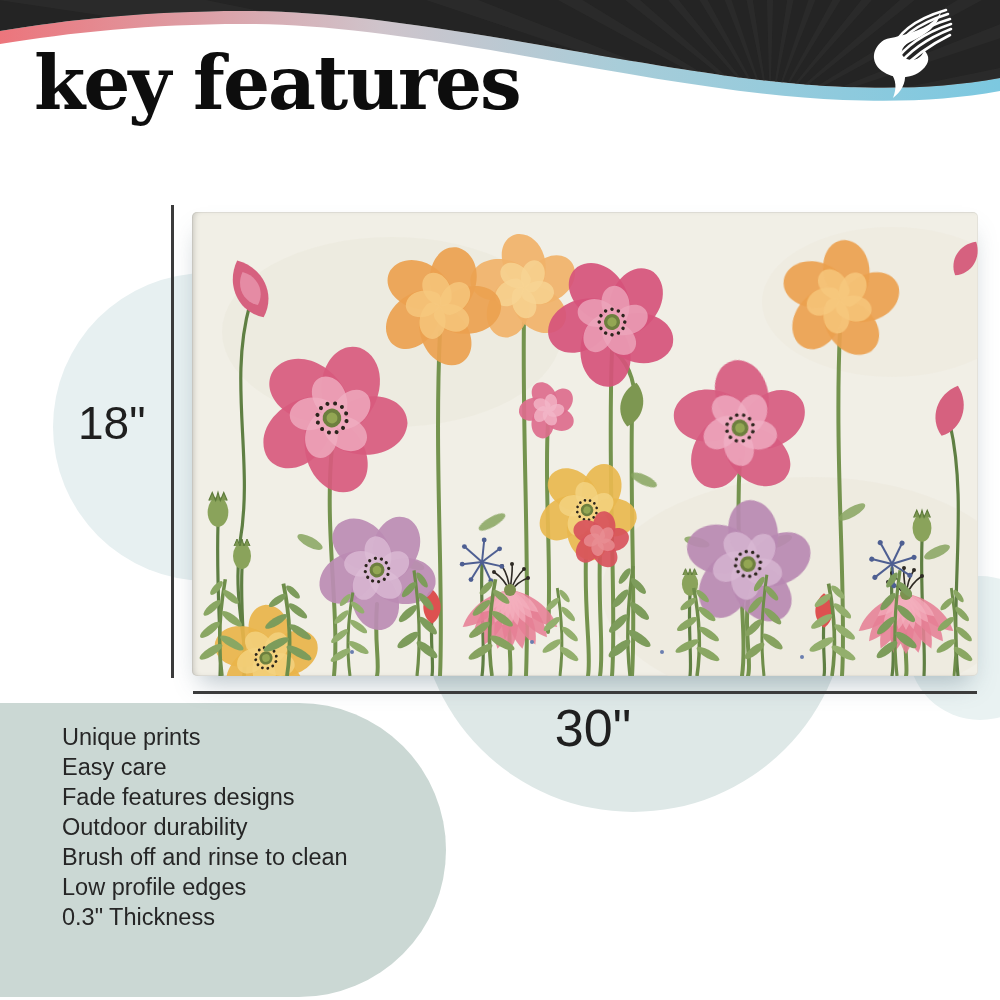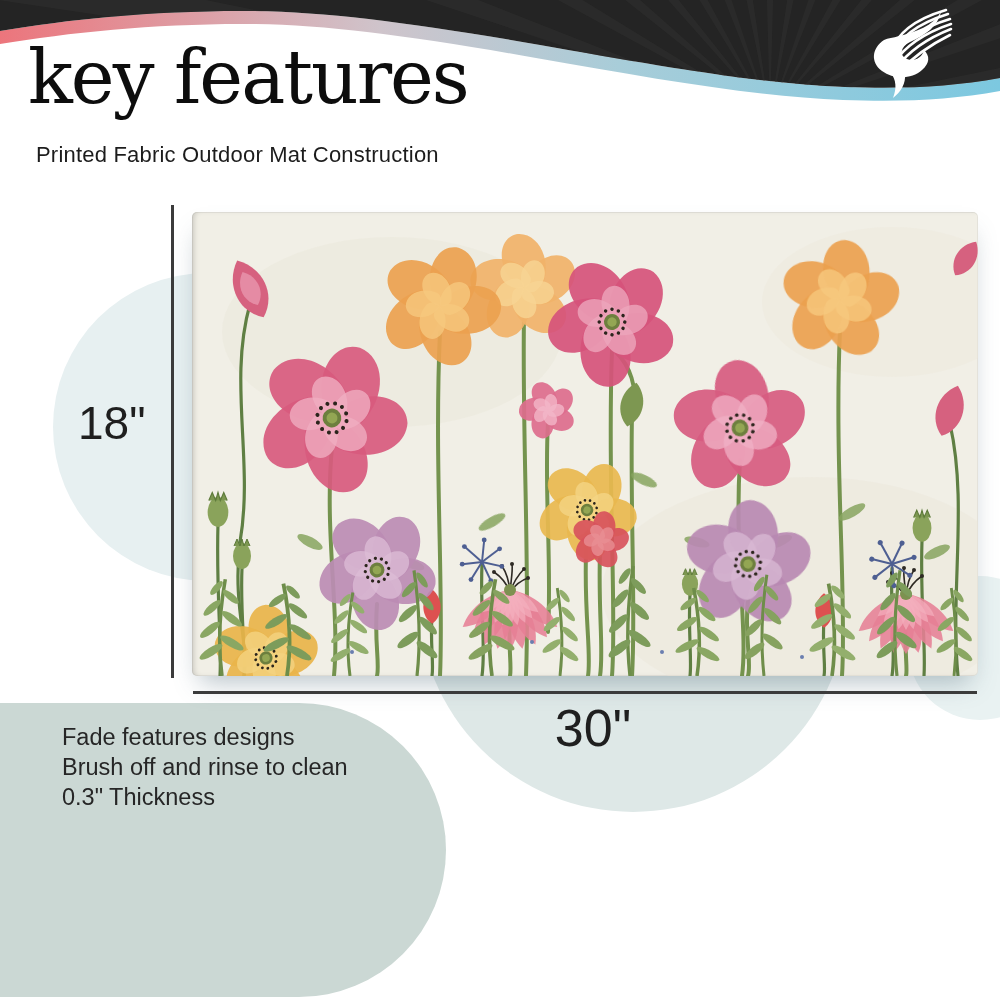--- a/index.html
+++ b/index.html
@@ -10,22 +10,22 @@
   .decor{position:absolute;border-radius:50%;}
   .circle-left{left:53px;top:273px;width:308px;height:308px;background:#e7f0f1;}
   .circle-bottom{left:418px;top:382px;width:430px;height:430px;background:#dee8e7;}
   .circle-right{left:908px;top:576px;width:144px;height:144px;background:#e9f2f2;}
   .blob-features{position:absolute;left:-84px;top:703px;width:530px;height:294px;
                  background:#cbd8d4;border-radius:0 150px 150px 0;}
 
   
   .header-wave{position:absolute;left:0;top:0;width:1000px;height:200px;display:block;}
 
-  .title{position:absolute;left:28px;top:40px;margin:0;
-         font-family:"DejaVu Serif",serif;font-weight:normal;
+  .title{position:absolute;left:28px;top:40px;margin:6px;
+         font-family:"DejaVu Serif",serif;font-weight:bold;
          font-size:74px;line-height:1;letter-spacing:-2px;color:#0d0d0d;}
   .subtitle{position:absolute;left:36px;top:142px;font-size:22px;letter-spacing:.2px;color:#1c1c1c;}
 
   
   .mat{position:absolute;left:192px;top:212px;width:786px;height:464px;
        background:#f1efe6;border-radius:5px;overflow:hidden;
        box-shadow:0 14px 24px -8px rgba(95,120,132,.45),
                   inset 4px 0 6px -3px rgba(0,0,0,.22),
                   inset 0 0 0 1px rgba(0,0,0,.05);}
   .mat-art{display:block;width:100%;height:100%;}
@@ -362,21 +362,24 @@
         <path d="M900,71 C914,56 932,44 950,35"></path>
       </g>
       <path d="M884,40 C872,48 870,62 882,71 C894,80 912,79 922,70 C930,63 930,56 924,50
                C922,58 914,62 907,59 C899,56 900,47 910,42 C926,35 938,26 941,12
                C933,26 916,32 899,36 C893,38 888,38 884,40 Z"></path>
       <path d="M905,74 C906,83 901,92 893,98 C897,88 896,80 891,73 Z"></path>
     </g>
   </svg>
 
   <h1 class="title">key features</h1>
-  <div class="subtitle">Printed Fabric Outdoor Mat Construction</div>
 
   <ul class="features">
+    <li>Unique prints</li>
+    <li>Easy care</li>
     <li>Fade features designs</li>
+    <li>Outdoor durability</li>
     <li>Brush off and rinse to clean</li>
+    <li>Low profile edges</li>
     <li>0.3" Thickness</li>
   </ul>
 
 </div>
 
 </body></html>

